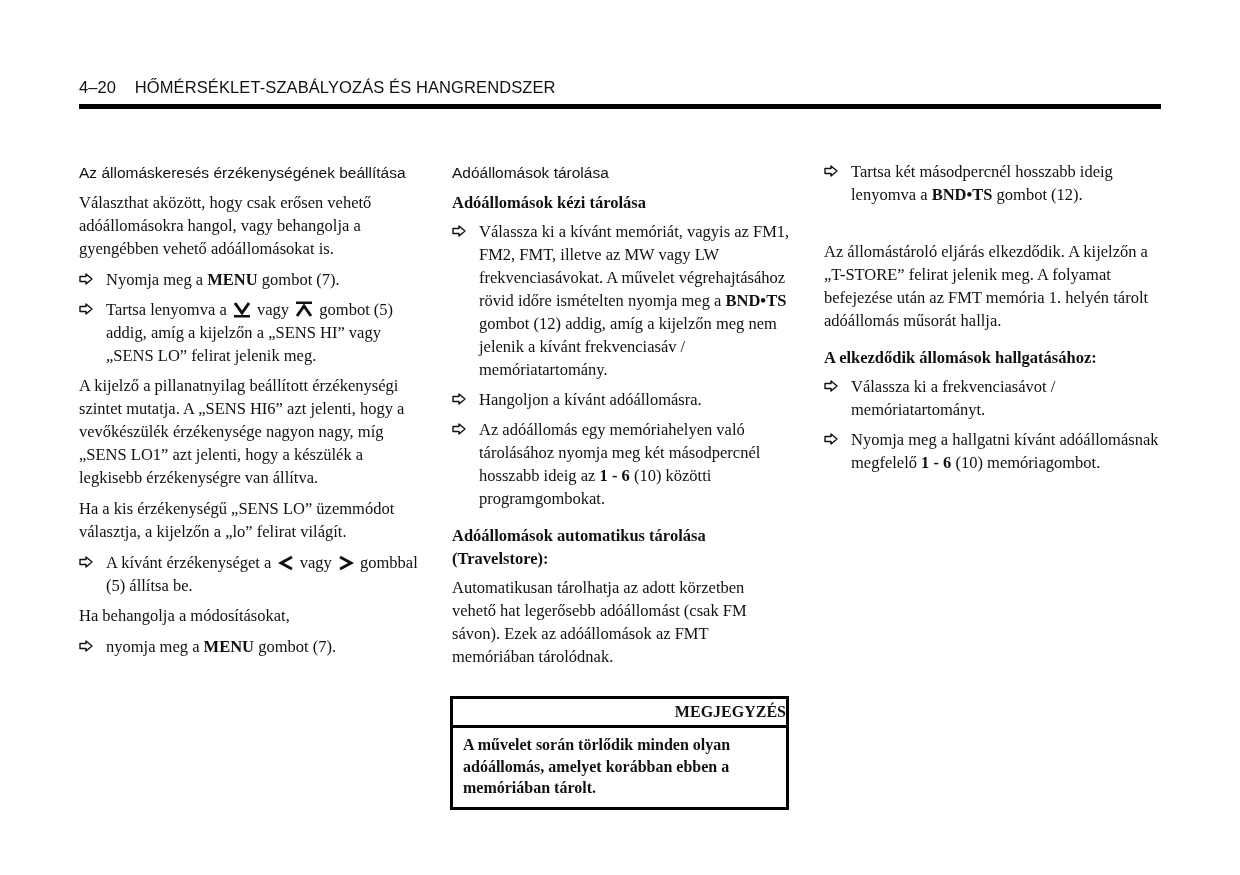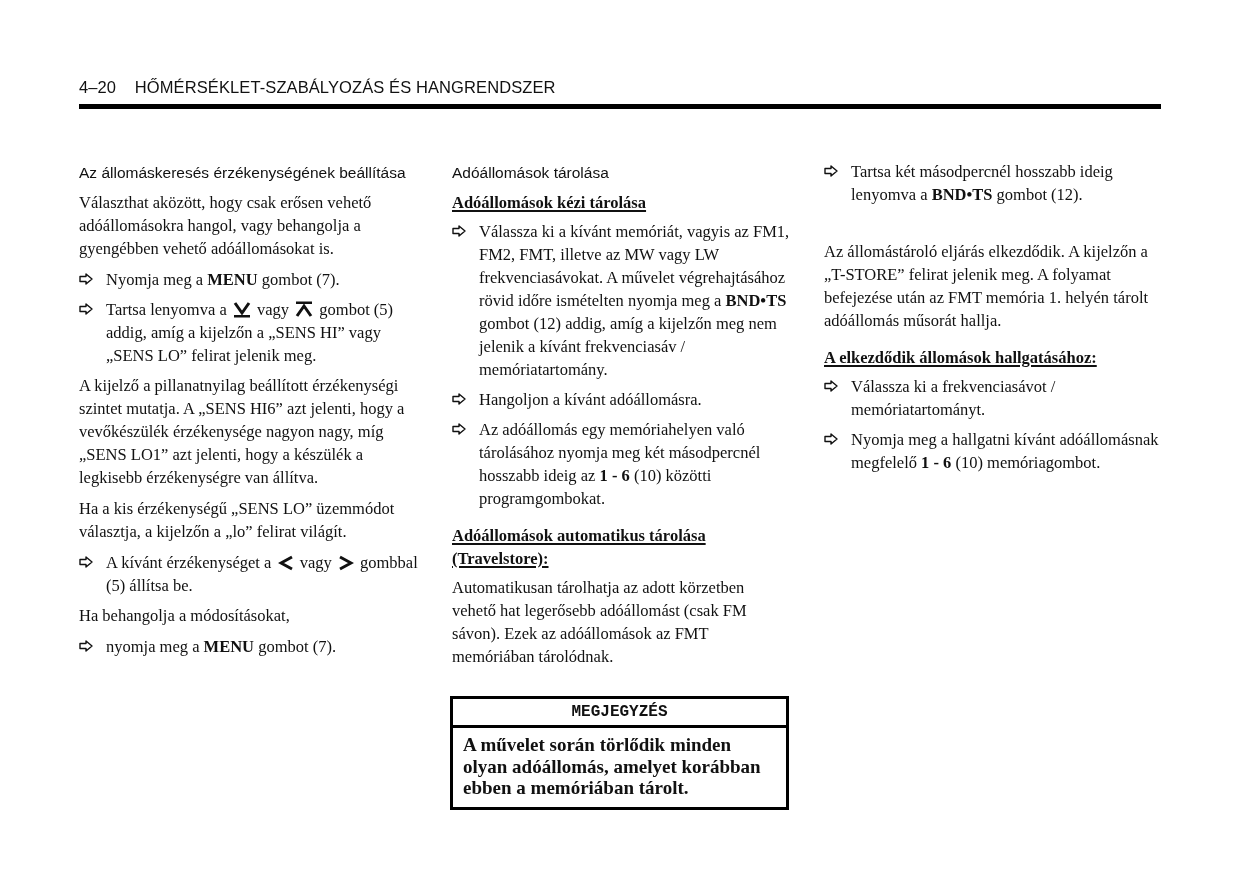--- a/index.html
+++ b/index.html
@@ -11,30 +11,30 @@
   }
   .running-header .page-num { margin-right: 14px; }
   .rule { position: absolute; left: 79px; top: 104px; width: 1082px; height: 5px; background: #000; }
 
   .col { position: absolute; top: 160px; width: 340px; font-family: "Liberation Serif", serif; font-size: 16.5px; line-height: 23px; }
   .col-1 { left: 79px; }
   .col-2 { left: 452px; }
   .col-3 { left: 824px; }
 
   .h-sans { font-family: "Liberation Sans", sans-serif; font-weight: normal; font-size: 15.5px; line-height: 25px; margin: 0 0 6px 0; }
-  .h-ul { font-weight: bold; text-decoration: underline; text-decoration-thickness: 1.5px; text-underline-offset: 2px; margin: 0 0 6px 0; }
+  .h-ul { font-weight: bold; text-decoration-thickness: 1.5px; text-underline-offset: 2px; margin: 0 0 6px 0; }
   p { margin: 0 0 8px 0; }
   .bullet { position: relative; padding-left: 27px; margin: 0 0 7px 0; }
   .bullet .arrow { position: absolute; left: 0; top: 5px; width: 14px; height: 12px; }
   b { font-weight: bold; }
   .chev { display: inline-block; vertical-align: -3px; margin: 0 2px; }
 
   .note-box { position: absolute; left: 450px; top: 696px; width: 333px; border: 3px solid #000; background: #fff; }
-  .note-head { font-family: Liberation Mono, monospace; font-weight: bold; font-size: 16px; text-align: center; line-height: 26px; border-bottom: 3px solid #000; }
-  .note-body { font-family: "Liberation Serif", serif; font-weight: bold; font-size: 19px; line-height: 21.5px; padding: 6px 10px 8px 10px; }
+  .note-head { font-family: Liberation Serif, serif; font-weight: bold; font-size: 16px; text-align: right; line-height: 26px; border-bottom: 3px solid #000; }
+  .note-body { font-family: "Liberation Serif", serif; font-weight: bold; font-size: 16px; line-height: 21.5px; padding: 6px 10px 8px 10px; }
 </style>
 </head>
 <body>
 
 <div class="running-header">
   <span class="page-num">4–20</span>
   <span>HŐMÉRSÉKLET-SZABÁLYOZÁS ÉS HANGRENDSZER</span>
 </div>
 <div class="rule"></div>
 

